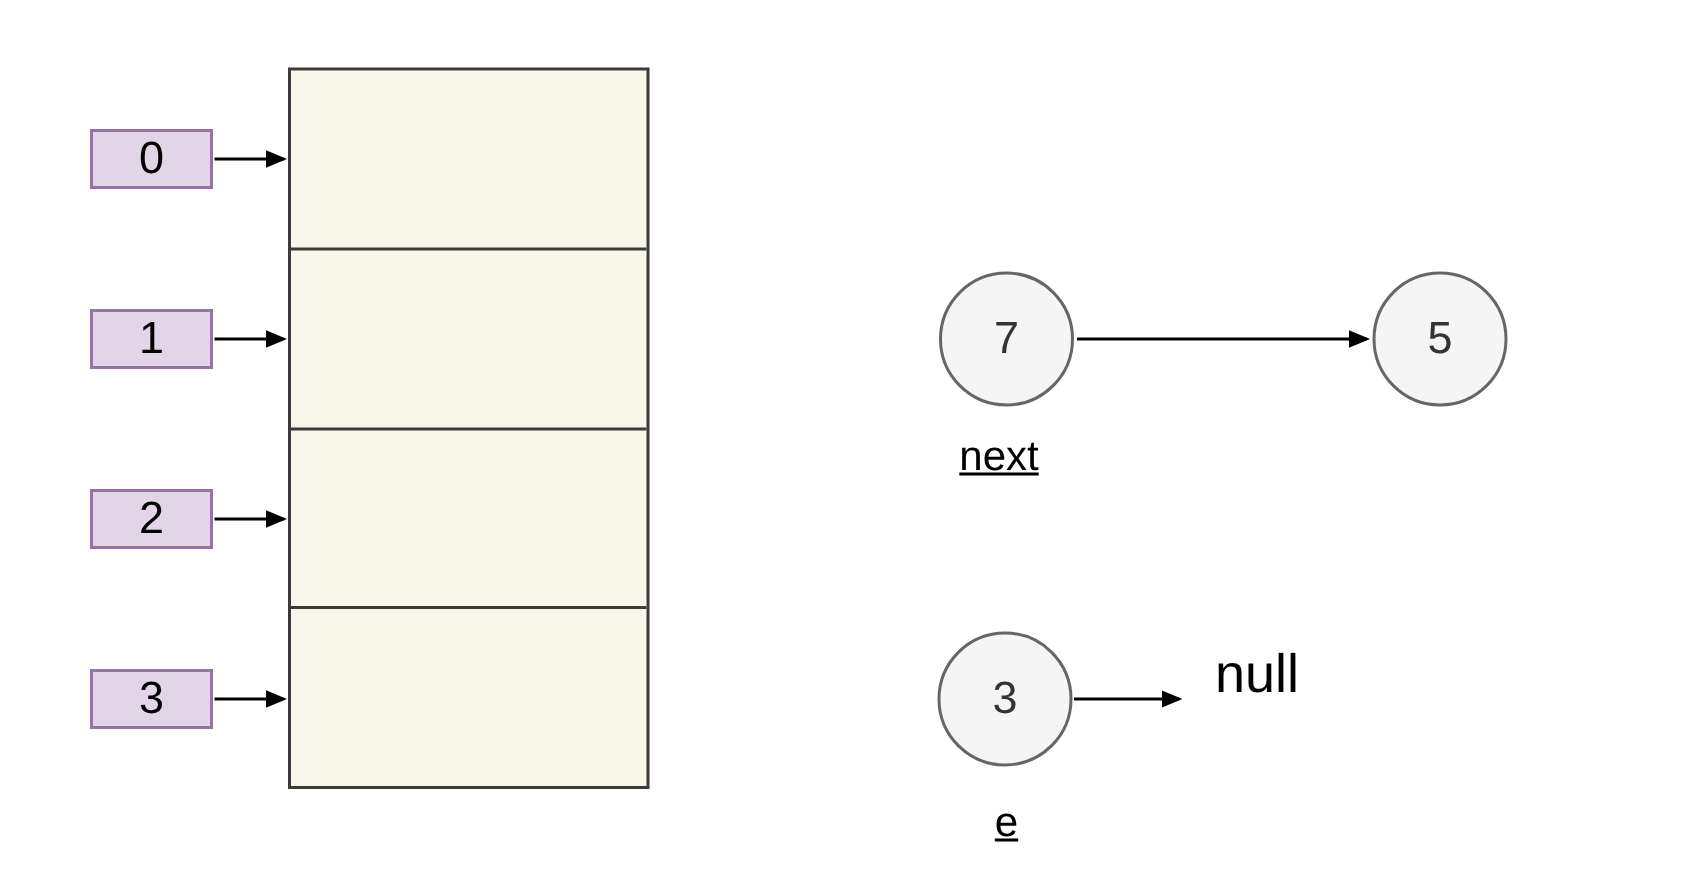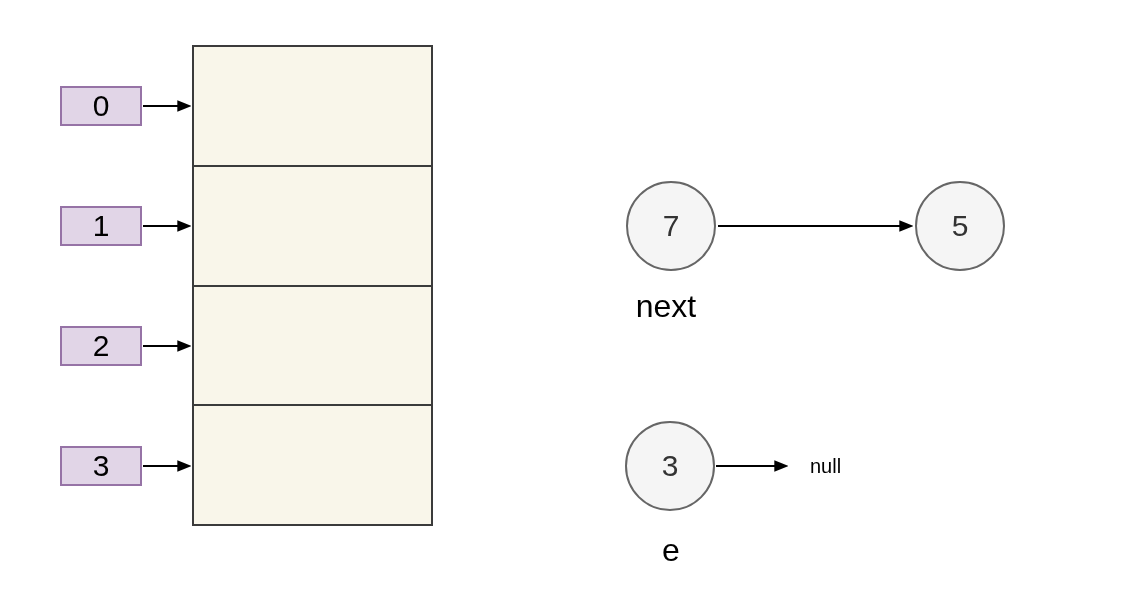--- a/index.html
+++ b/index.html
@@ -70,34 +70,35 @@
     line-height: 1;
     color: var(--node-text, #333333);
   }
   .node-7 { left: 626px; top: 181px; }
   .node-5 { left: 915px; top: 181px; }
   .node-3 { left: 625px; top: 421px; }
 
   .caption {
     position: absolute;
     transform: translateX(-50%);
-    font-size: 32px;
+    font-size: 28px;
     line-height: 1.15;
     color: var(--text, #000000);
     white-space: nowrap;
+    text-decoration: underline;
   }
   .caption-next { left: 666px; top: 288px; }
   .caption-e   { left: 671px; top: 532px; }
 
   .null-label {
     position: absolute;
     left: 810px;
-    top: 466px;
+    top: 450px;
     transform: translateY(-52%);
-    font-size: 20px;
+    font-size: 36px;
     line-height: 1;
     color: var(--text, #000000);
     white-space: nowrap;
   }
 
   
   svg.arrows {
     position: absolute;
     left: 0;
     top: 0;

